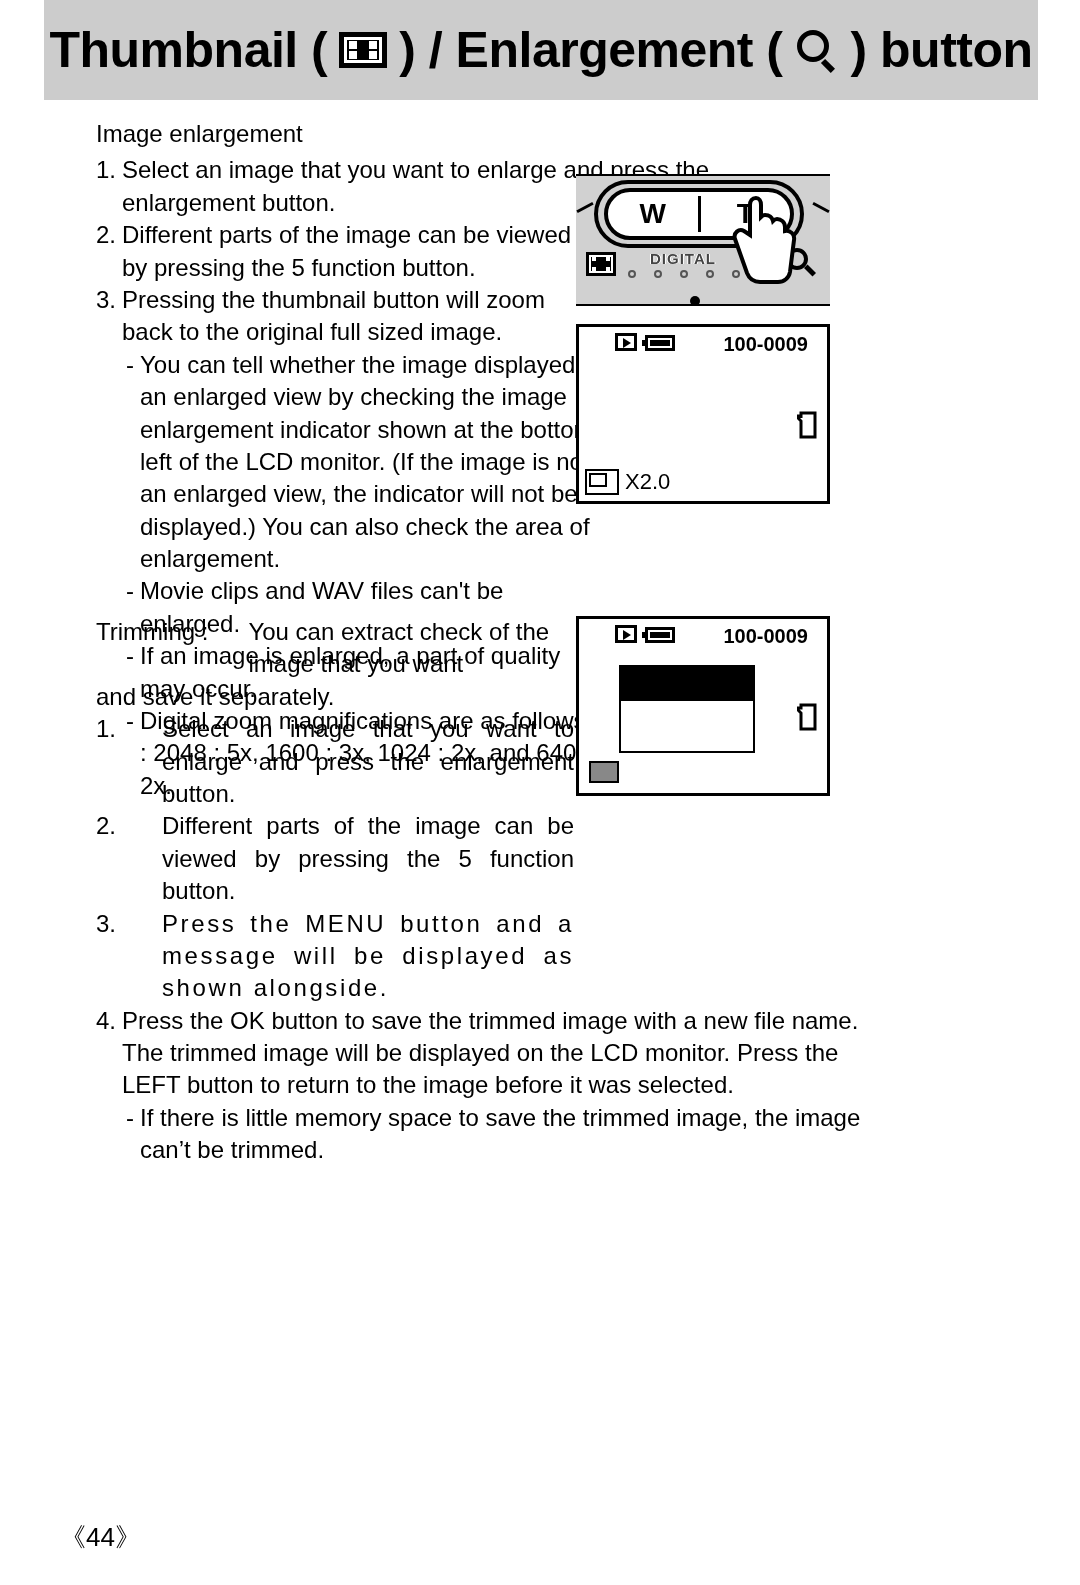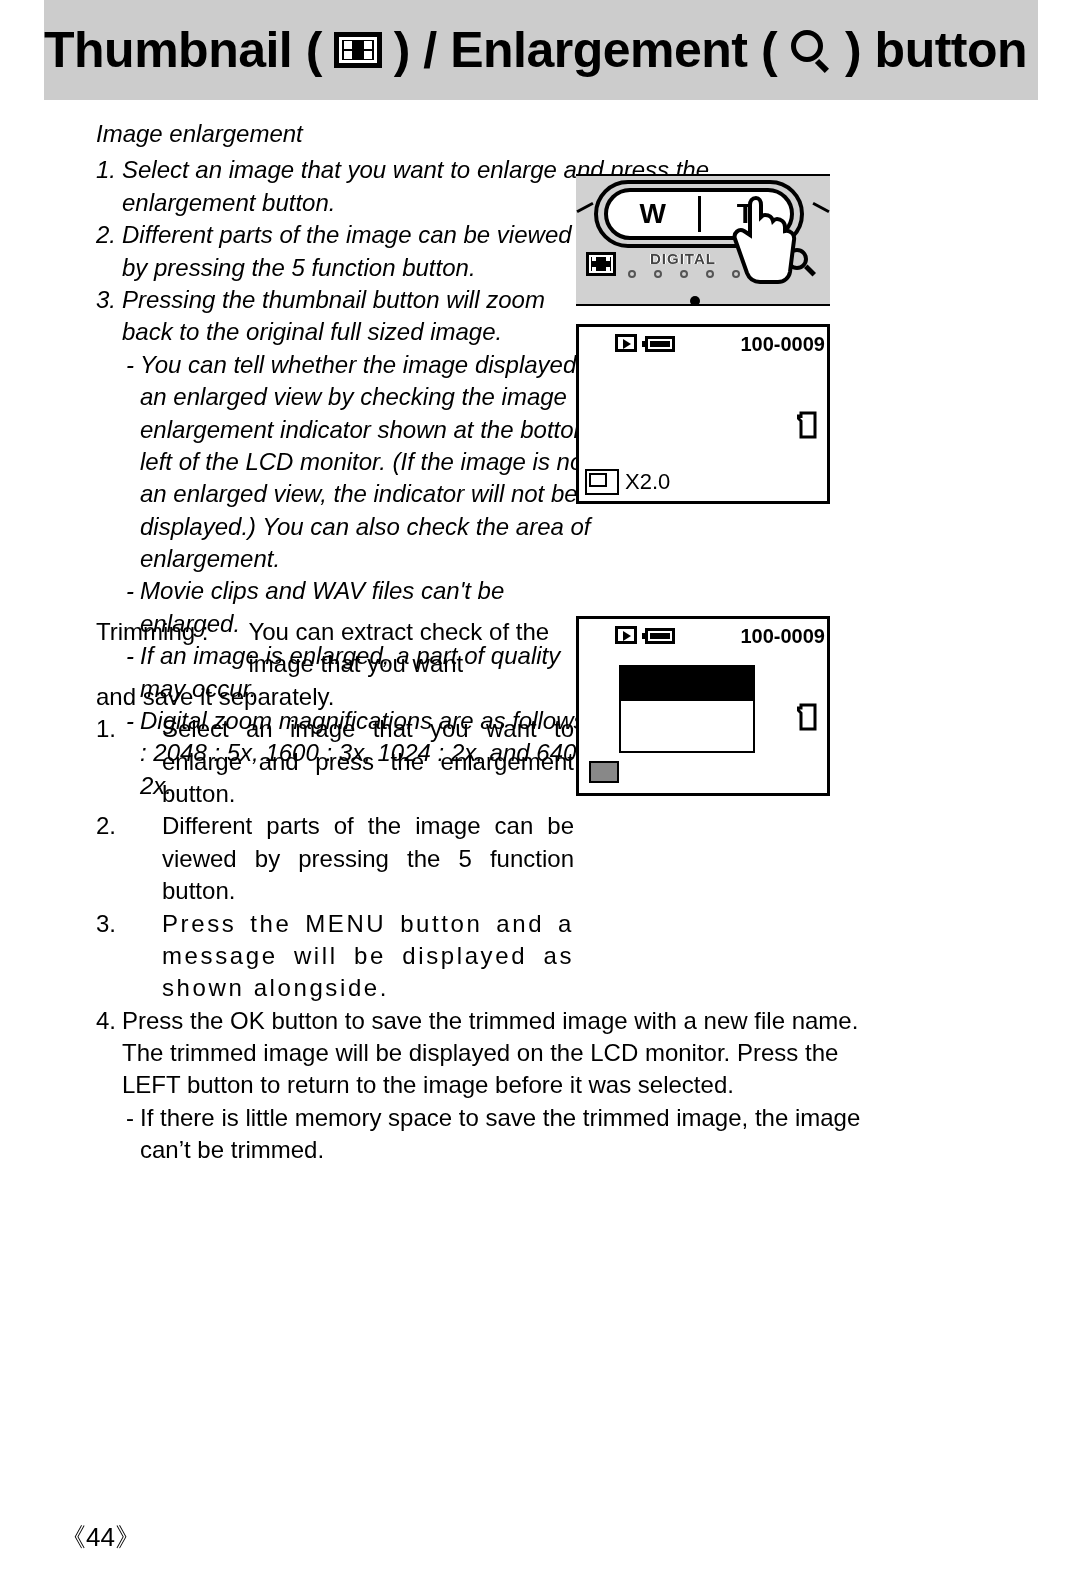--- a/index.html
+++ b/index.html
@@ -22,20 +22,21 @@
     left: 44px; top: 100px;
     right: 42px; bottom: 0;
     background: #fff;
   }
   .title-area {
     position: absolute;
     left: 44px; top: 0; right: 42px;
     height: 100px;
     display: flex;
     align-items: center;
+    justify-content: center;
     font-family: Arial, Helvetica, sans-serif;
   }
   .title-text {
     font-size: 50px;
     font-weight: bold;
     letter-spacing: -0.5px;
     display: flex;
     align-items: center;
     gap: 8px;
   }
@@ -72,21 +73,20 @@
   .mag-icon-title .handle{
     position:absolute; right:0px; bottom:2px; width:14px; height:6px; background:#000; transform:rotate(45deg); transform-origin:left center;
     left:28px; top:30px;
   }
 
   .content {
     position: absolute;
     left: 96px; right: 56px; top: 118px;
     font-size: 24px;
     line-height: 1.35;
-    font-style: italic;
   }
   .col-left {
     width: 478px;
   }
   .col-left2 {
     width: 478px;
     gap: 40px;
   }
   .section-heading {
     margin-bottom: 4px;
@@ -130,21 +130,21 @@
   .mag-small .handle{ position:absolute; left:18px; top:20px; width:12px; height:5px; background:#000; transform:rotate(45deg);}
   .camera-dot{ position:absolute; left:114px; top:120px; width:10px; height:10px; background:#000; border-radius:50%;}
   .hand{ position:absolute; left:150px; top:14px; width:80px; height:100px;}
   .hand svg{width:100%; height:100%;}
 
   .lcd {
     position:absolute; width:254px; height:180px; background:#fff; border:3px solid #000;
   }
   .lcd1{ left:576px; top:324px;}
   .lcd2{ left:576px; top:616px;}
-  .lcd .topbar{ position:absolute; left:8px; top:6px; right:2px; display:flex; align-items:center; justify-content:space-between;padding-left:28px;}
+  .lcd .topbar{ position:absolute; left:8px; top:6px; right:19px; display:flex; align-items:flex-start; justify-content:space-between;padding-left:28px;}
   .play-ic{ width:22px; height:18px; border:3px solid #000; position:relative; display:inline-block;}
   .play-ic::after{ content:""; position:absolute; left:5px; top:2px; border-left:8px solid #000; border-top:5px solid transparent; border-bottom:5px solid transparent;}
   .batt-ic{ width:30px; height:16px; border:3px solid #000; position:relative; display:inline-block; margin-left:4px;}
   .batt-ic::before{content:"";position:absolute; left:-6px; top:2px; width:4px; height:6px; background:#000;}
   .batt-ic::after{content:"";position:absolute; left:2px; top:2px; right:2px; bottom:2px; background:#000;}
   .file-no{ font-weight:bold; font-size:20px;}
   .card-ic{ position:absolute; right:8px; top:84px; width:22px; height:28px;}
   .card-ic svg{width:100%;height:100%;}
   .zoom-ind{ position:absolute; left:6px; bottom:6px; display:flex; align-items:center; gap:6px;}
   .zoom-box{ width:34px; height:26px; border:2px solid #000; position:relative;}

